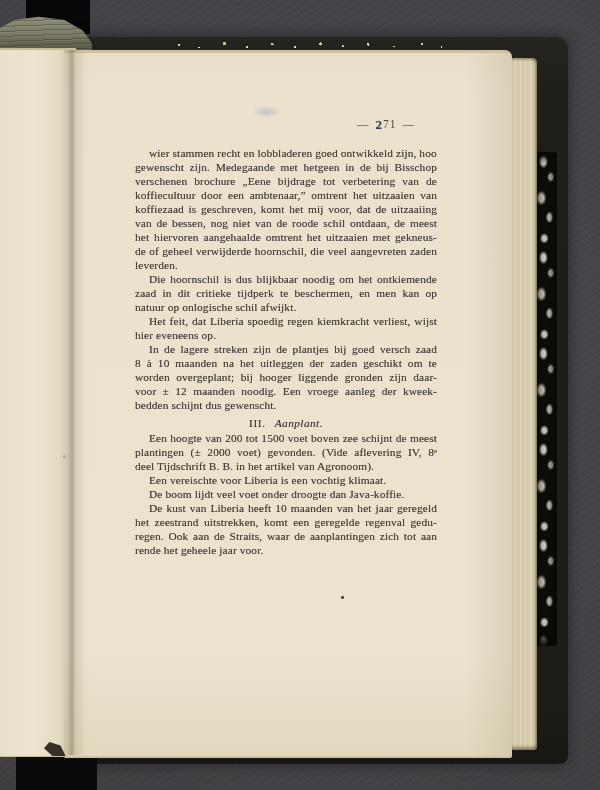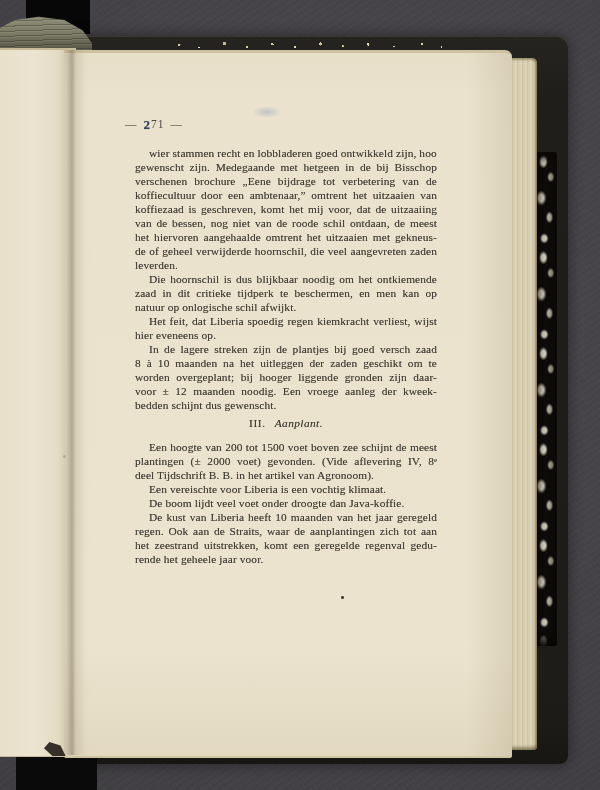--- a/index.html
+++ b/index.html
@@ -68,35 +68,35 @@
                 linear-gradient(180deg,#e7dfc8 0%,#eae2cd 6%,#ebe3ce 85%,#e2d9c0 100%);
      border-top:3px solid #cdbf9f;border-bottom:2px solid #cfc2a2;
      border-radius:2px 7px 2px 2px;}
   .gutter-crease{position:absolute;left:58px;top:50px;width:28px;height:705px;
      background:linear-gradient(90deg, rgba(90,75,50,0) 0%, rgba(90,75,50,0.10) 30%, rgba(58,46,28,0.30) 50%, rgba(120,105,75,0.12) 64%, rgba(233,225,205,0) 100%);}
   .gutter-notch{position:absolute;left:44px;top:742px;width:30px;height:14px;background:#15120d;opacity:.85;
      clip-path:polygon(18% 0, 55% 25%, 72% 100%, 28% 100%, 0 45%);}
 
   
   .page-num{position:absolute;top:116px;left:119px;width:302px;height:15px;
-     text-align:left;font-size:11.5px;line-height:15px;color:#4c473e;letter-spacing:1px;}
+     text-align:right;font-size:11.5px;line-height:15px;color:#4c473e;letter-spacing:1px;}
   .pn-dash{margin:0 6px;color:#56503f;}
   .stamped{color:#39405c;font-weight:bold;font-size:13px;position:relative;top:0.5px;
      text-shadow:0 0 1px rgba(70,80,130,0.55);}
   .smudge{position:absolute;left:252px;top:106px;width:30px;height:12px;border-radius:50%;
      background:radial-gradient(ellipse at center, rgba(105,125,185,0.30) 0%, rgba(105,125,185,0) 70%);}
 
   
   .text-block{position:absolute;left:135px;top:146px;width:302px;overflow:hidden;
      font-size:11.4px;color:#403c35;letter-spacing:0.1px;
      text-shadow:0 0 0.5px rgba(64,58,46,0.55);}
   .line{height:14px;line-height:14px;text-align:justify;text-align-last:justify;white-space:nowrap;}
   .line.last{text-align-last:left;}
   .line.first{text-indent:14px;}
-  .heading{height:14px;line-height:14px;text-align:center;margin:4px 0 10px;letter-spacing:0.6px;color:#3d3932;}
+  .heading{height:14px;line-height:14px;text-align:center;margin:4px 0 1px;letter-spacing:0.6px;color:#3d3932;}
   .heading .htitle{font-style:italic;margin-left:9px;letter-spacing:0.4px;}
   .printer-mark{position:absolute;left:341px;top:596px;width:3px;height:3px;background:#48433a;border-radius:40%;}
   .fox1{position:absolute;left:196px;top:323px;width:3px;height:2px;background:rgba(120,95,55,0.25);border-radius:50%;}
   .fox2{position:absolute;left:63px;top:455px;width:3px;height:3px;background:rgba(100,85,50,0.3);border-radius:50%;}
 </style>
 </head>
 <body>
 
 <div class="stage">
   <div class="bg"></div>
@@ -137,21 +137,21 @@
       <div class="line">worden overgeplant; bij hooger liggende gronden zijn daar-</div>
       <div class="line">voor ± 12 maanden noodig.  Een vroege aanleg der kweek-</div>
       <div class="line last">bedden schijnt dus gewenscht.</div>
       <div class="heading"><span class="hnum">III.</span><span class="htitle">Aanplant.</span></div>
       <div class="line first">Een hoogte van 200 tot 1500 voet boven zee schijnt de meest</div>
       <div class="line">plantingen (± 2000 voet) gevonden.  (Vide aflevering IV, 8ᵉ</div>
       <div class="line last">deel Tijdschrift B. B. in het artikel van Agronoom).</div>
       <div class="line first last">Een vereischte voor Liberia is een vochtig klimaat.</div>
       <div class="line first last">De boom lijdt veel voet onder droogte dan Java-koffie.</div>
       <div class="line first">De kust van Liberia heeft 10 maanden van het jaar geregeld</div>
+      <div class="line">het zeestrand uitstrekken, komt een geregelde regenval gedu-</div>
       <div class="line">regen.  Ook aan de Straits, waar de aanplantingen zich tot aan</div>
-      <div class="line">het zeestrand uitstrekken, komt een geregelde regenval gedu-</div>
       <div class="line last">rende het geheele jaar voor.</div>
     </div>
 
   <div class="printer-mark"></div>
   <div class="fox1"></div>
   <div class="fox2"></div>
 </div>
 
 </body></html>

